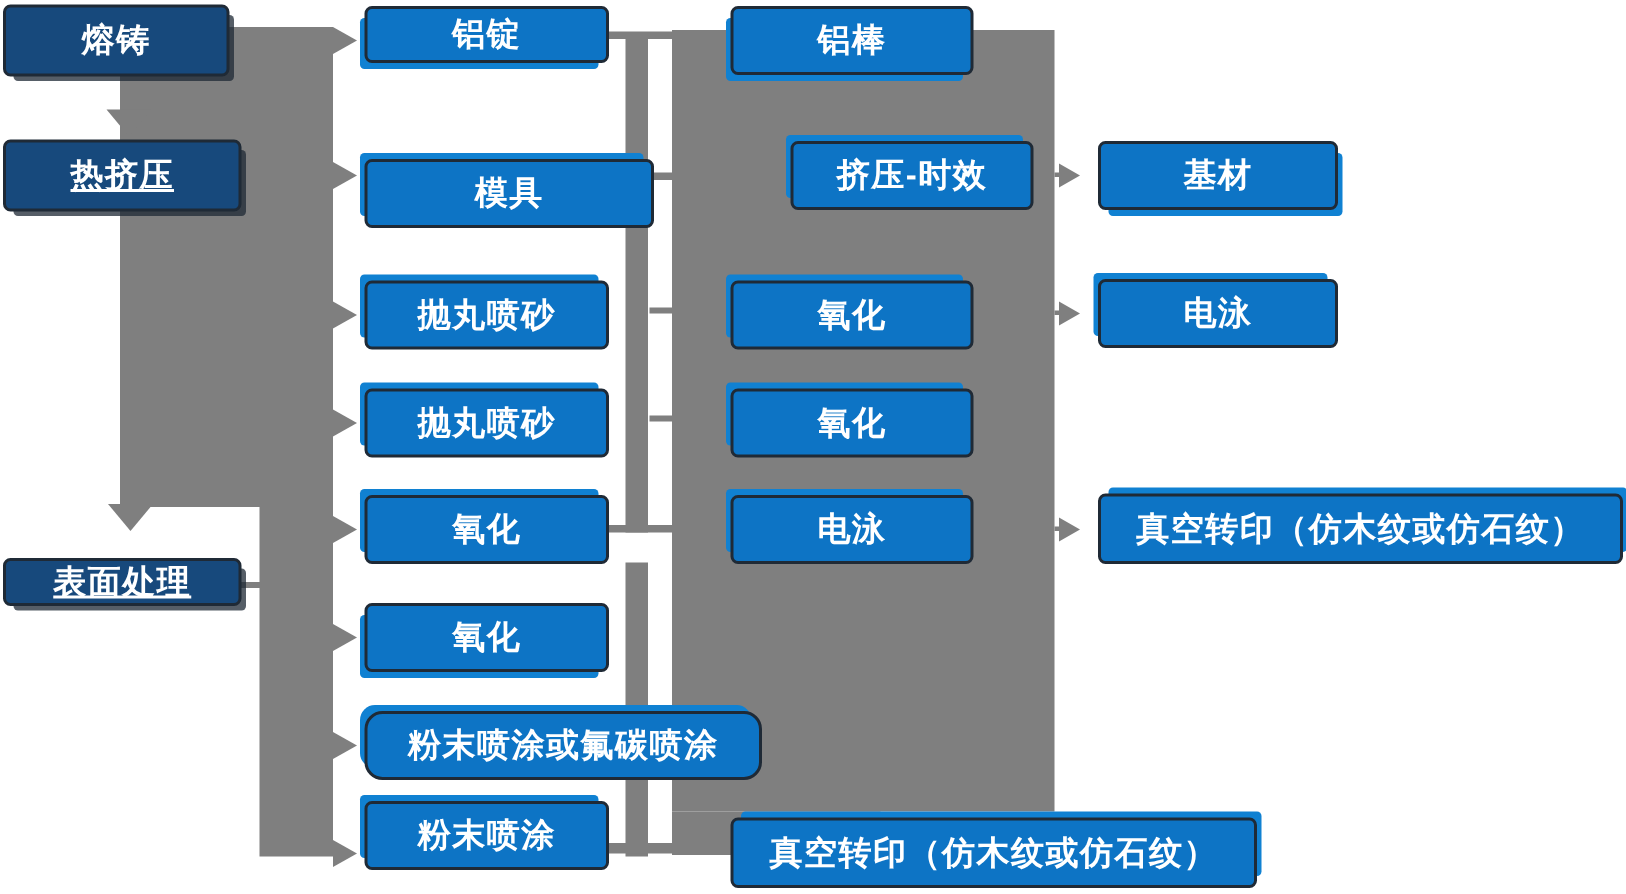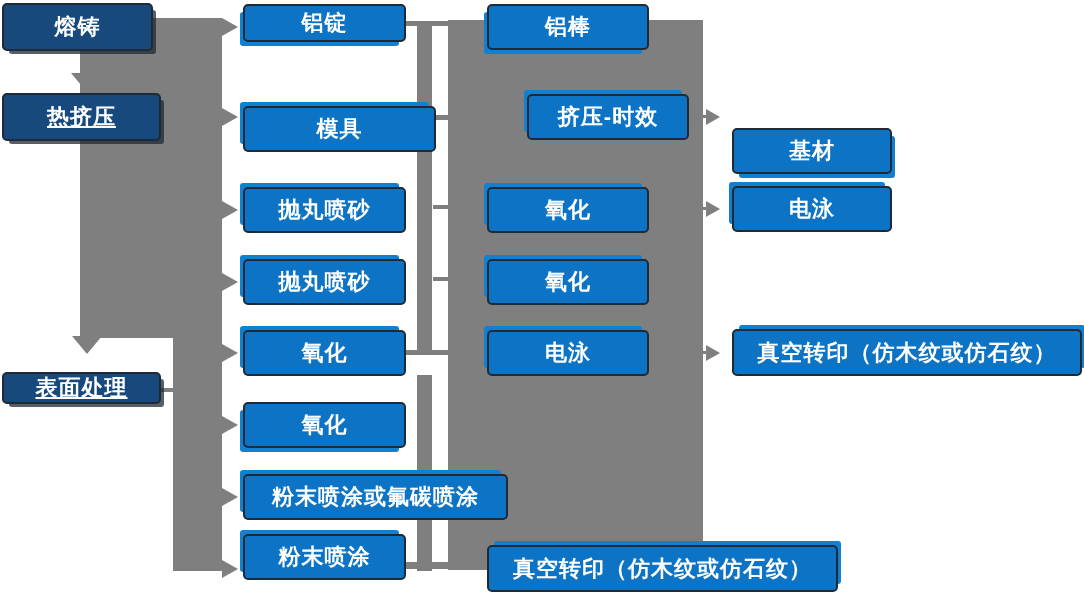--- a/index.html
+++ b/index.html
@@ -20,21 +20,21 @@
     position:absolute;z-index:3;display:flex;align-items:center;justify-content:center;
     color:#ffffff;font-size:22px;font-weight:600;letter-spacing:1px;
     border:2px solid #1f2a36;border-radius:5px;box-sizing:border-box;
     white-space:nowrap;
   }
   .dark{background:#17497c;box-shadow:5px 5px 0 -2px rgba(30,40,52,0.75);}
   .light{background:#0d74c5;}
   .echo-ul{box-shadow:-5px -6px 0 -2px #1081d2;}
   .echo-ur{box-shadow:5px -6px 0 -2px #1081d2;}
   .echo-dl{box-shadow:-5px 6px 0 -2px #1081d2;}
-  .echo-dr{box-shadow:5px 6px 0 -2px #1081d2;margin-top:34px;}
+  .echo-dr{box-shadow:5px 6px 0 -2px #1081d2;}
 </style>
 </head>
 <body>
 
 <div class="canvas">
 
   <div class="gray" style="left:80px;top:18px;width:142px;height:320px;"></div>
   <div class="gray" style="left:173px;top:338px;width:49px;height:233px;"></div>
   <div class="gray" style="left:160px;top:388px;width:16px;height:4px;"></div>
   <div class="gray" style="left:417px;top:22px;width:15px;height:333px;"></div>
@@ -71,21 +71,21 @@
   <div class="box dark" style="left:2px;top:3px;width:151px;height:48px;">熔铸</div>
   <div class="box dark" style="left:2px;top:93px;width:159px;height:48px;text-decoration:underline;">热挤压</div>
   <div class="box dark" style="left:2px;top:372px;width:159px;height:32px;text-decoration:underline;">表面处理</div>
 
   <div class="box light echo-dl" style="left:243px;top:4px;width:163px;height:38px;">铝锭</div>
   <div class="box light echo-ul" style="left:243px;top:94px;width:193px;height:46px;margin-top:12px;">模具</div>
   <div class="box light echo-ul" style="left:243px;top:187px;width:163px;height:46px;">抛丸喷砂</div>
   <div class="box light echo-ul" style="left:243px;top:259px;width:163px;height:46px;">抛丸喷砂</div>
   <div class="box light echo-ul" style="left:243px;top:330px;width:163px;height:46px;">氧化</div>
   <div class="box light echo-dl" style="left:243px;top:402px;width:163px;height:46px;">氧化</div>
-  <div class="box light echo-ul" style="left:243px;top:474px;width:265px;height:46px;">粉末喷涂或氟碳喷涂</div>
+  <div class="box light echo-ul" style="left:243px;top:474px;width:265px;height:46px;border-radius:12px;">粉末喷涂或氟碳喷涂</div>
   <div class="box light echo-ul" style="left:243px;top:534px;width:163px;height:46px;">粉末喷涂</div>
 
   <div class="box light echo-dl" style="left:487px;top:4px;width:162px;height:46px;">铝棒</div>
   <div class="box light echo-ul" style="left:487px;top:94px;width:162px;height:46px;margin-left:40px;">挤压-时效</div>
   <div class="box light echo-ul" style="left:487px;top:187px;width:162px;height:46px;">氧化</div>
   <div class="box light echo-ul" style="left:487px;top:259px;width:162px;height:46px;">氧化</div>
   <div class="box light echo-ul" style="left:487px;top:330px;width:162px;height:46px;">电泳</div>
   <div class="box light echo-ur" style="left:487px;top:545px;width:351px;height:47px;">真空转印（仿木纹或仿石纹）</div>
 
   <div class="box light echo-dr" style="left:732px;top:94px;width:160px;height:46px;">基材</div>

